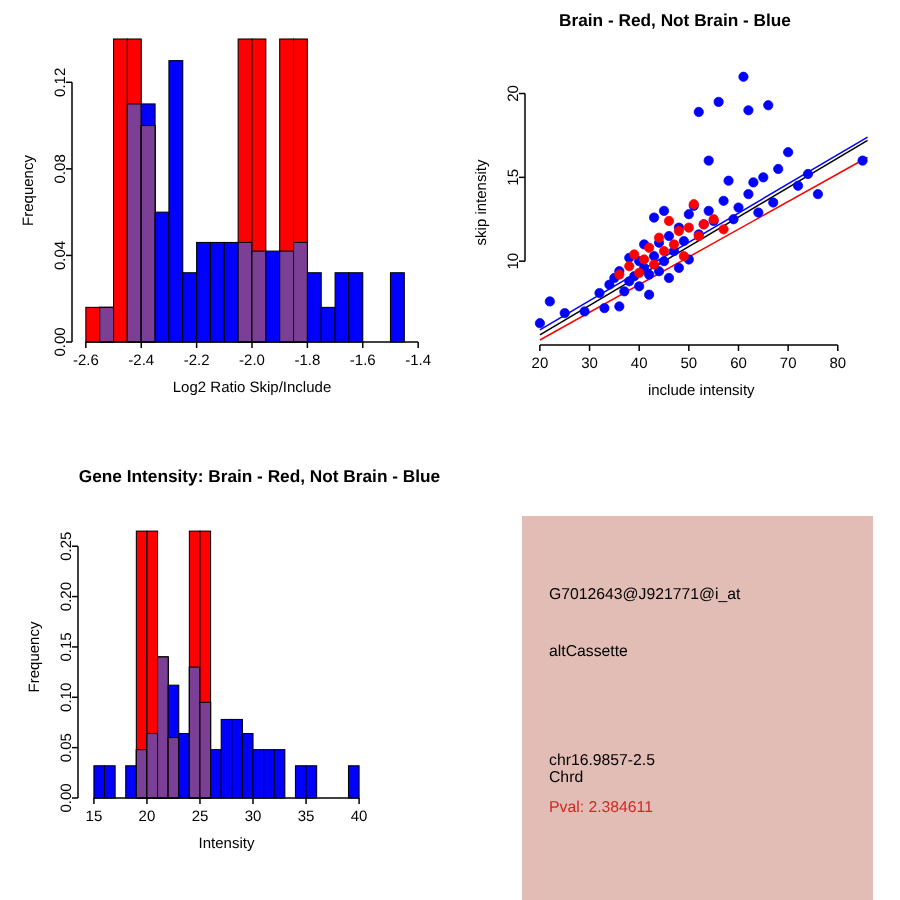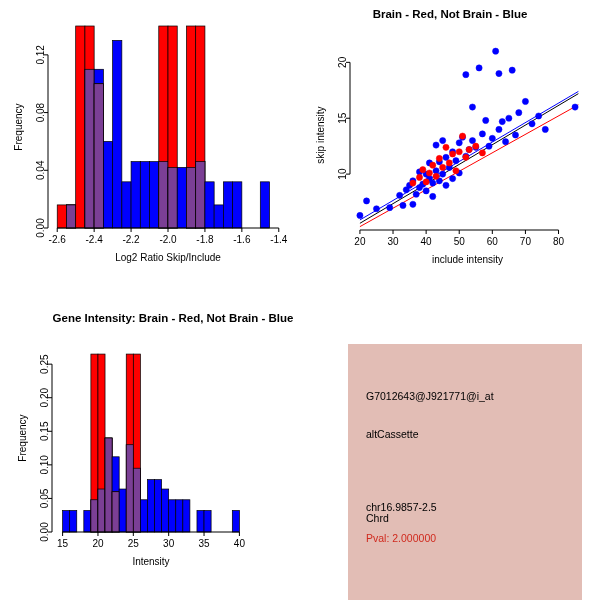--- a/index.html
+++ b/index.html
@@ -307,14 +307,14 @@
         <text x="26" y="114" font-size="10" font-family="&quot;Liberation Sans&quot;, sans-serif" fill="#000" text-anchor="middle" transform="rotate(-90 26 114)">Frequency</text>
       </g>
   </svg>
 </div>
 
 <div class="panel" id="info-panel">
   <div class="info-line" style="top:46px;">G7012643@J921771@i_at</div>
   <div class="info-line" style="top:84px;text-align:center;">altCassette</div>
   <div class="info-line" style="top:132px;margin-top:36px;">Chrd</div>
   <div class="info-line" style="top:157px;">chr16.9857-2.5</div>
-  <div class="info-line pval" style="top:188px;">Pval: 2.000000</div>
+  <div class="info-line pval" style="top:188px;">Pval: 2.384611</div>
 </div>
 
 </body></html>

